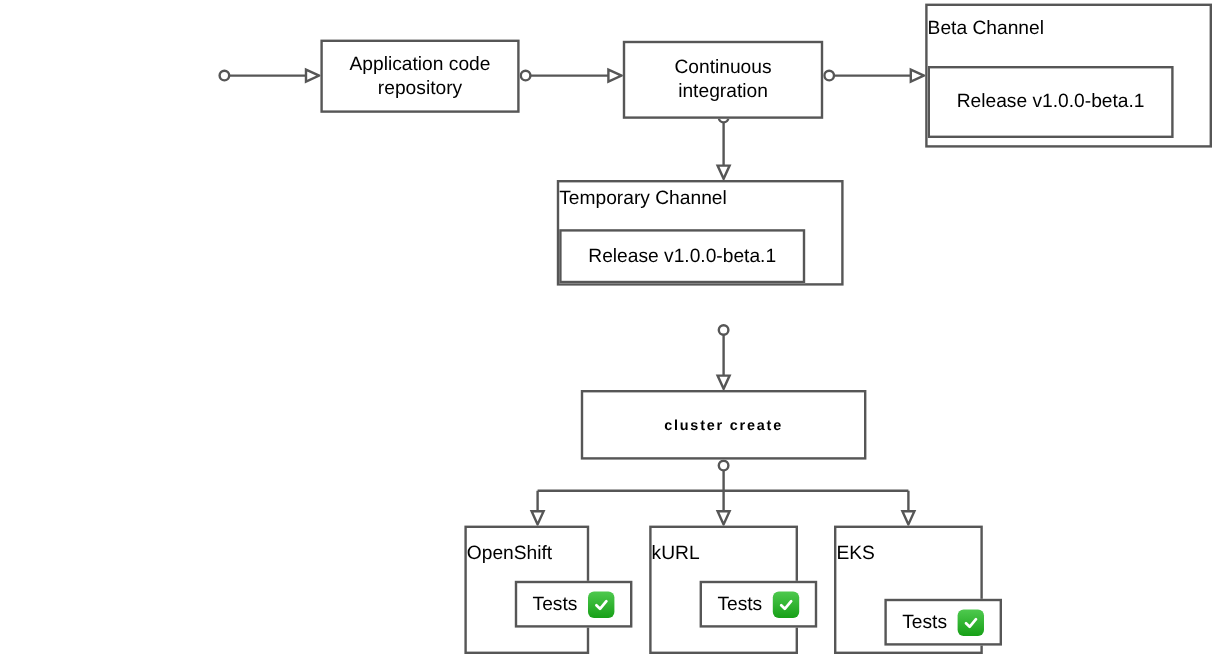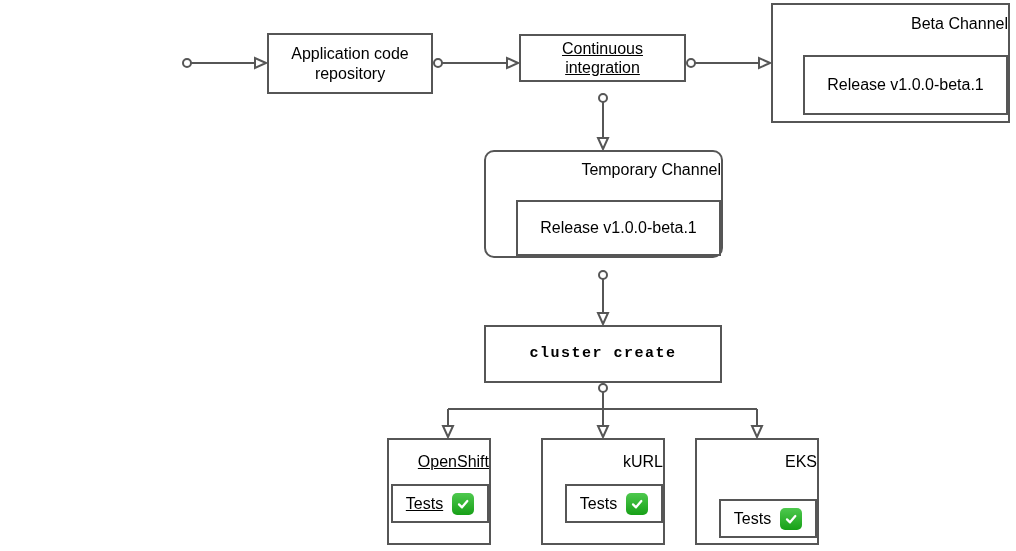--- a/index.html
+++ b/index.html
@@ -37,21 +37,21 @@
   .simple{
     display:flex;
     align-items:center;
     justify-content:center;
     text-align:center;
   }
   .pad{padding:0 14px;}
   .container-node{
     display:flex;
     flex-direction:column;
-    align-items:flex-end;
+    align-items:flex-start;
   }
   .ctitle{
     height:38px;
     display:flex;
     align-items:center;
     justify-content:center;
     text-align:center;
   }
   .ctitle.tall{height:44px;}
   .inner{
@@ -59,23 +59,23 @@
     border:2px solid var(--border);
     background:var(--bg);
     display:flex;
     align-items:center;
     justify-content:center;
     text-align:center;
   }
   .inner.release{width:205px;height:60px;margin-top:12px;}
   .inner.tests{width:98px;height:39px;gap:9px;margin-left:40px;}
   .mono{
-    font-family:Liberation Mono, monospace;
+    font-family:Liberation Sans, sans-serif;
     font-weight:bold;
-    font-size:15px;
+    font-size:12px;
     letter-spacing:1.5px;
   }
   .check-icon{
     width:22px;
     height:22px;
     border-radius:5px;
     background:linear-gradient(180deg,var(--check-light),var(--check-dark));
     display:inline-flex;
     align-items:center;
     justify-content:center;
@@ -127,55 +127,55 @@
       <polygon points="757,437 752,426 762,426" fill="#ffffff"></polygon>
       <circle cx="603" cy="388" r="4" fill="#ffffff"></circle>
     </g>
   </svg>
 
 
   <div class="node simple pad" style="left:267px;top:33px;width:166px;height:61px;">
     <span>Application code repository</span>
   </div>
 
-  <div class="node simple pad" style="left:519px;top:34px;width:167px;height:48px;text-decoration:underline;">
+  <div class="node simple pad" style="left:519px;top:34px;width:167px;height:65px;">
     <span>Continuous integration</span>
   </div>
 
   <div class="node container-node" style="left:771px;top:3px;width:239px;height:120px;">
     <div class="ctitle">Beta Channel</div>
     <div class="inner release">
       <span>Release v1.0.0-beta.1</span>
     </div>
   </div>
 
-  <div class="node container-node" style="left:484px;top:150px;width:239px;height:108px;border-radius:10px;">
+  <div class="node container-node" style="left:464px;top:150px;width:239px;height:88px;">
     <div class="ctitle">Temporary Channel</div>
     <div class="inner release">
       <span>Release v1.0.0-beta.1</span>
     </div>
   </div>
 
   <div class="node simple" style="left:484px;top:325px;width:238px;height:58px;">
     <span class="mono">cluster create</span>
   </div>
 
-  <div class="node container-node" style="left:387px;top:438px;width:104px;height:107px;text-decoration:underline;">
+  <div class="node container-node" style="left:387px;top:438px;width:104px;height:107px;">
     <div class="ctitle tall">OpenShift</div>
     <div class="inner tests">
       <span>Tests</span>
       <span class="check-icon">
         <svg width="16" height="16" viewBox="0 0 24 24">
           <path d="M6 12.5 L10.5 17 L18.5 7.5" stroke="#ffffff" stroke-width="3.4" fill="none" stroke-linecap="round" stroke-linejoin="round"></path>
         </svg>
       </span>
     </div>
   </div>
 
-  <div class="node container-node" style="left:541px;top:438px;width:124px;height:107px;padding-left:44px;">
+  <div class="node container-node" style="left:541px;top:438px;width:124px;height:107px;">
     <div class="ctitle tall">kURL</div>
     <div class="inner tests">
       <span>Tests</span>
       <span class="check-icon">
         <svg width="16" height="16" viewBox="0 0 24 24">
           <path d="M6 12.5 L10.5 17 L18.5 7.5" stroke="#ffffff" stroke-width="3.4" fill="none" stroke-linecap="round" stroke-linejoin="round"></path>
         </svg>
       </span>
     </div>
   </div>

